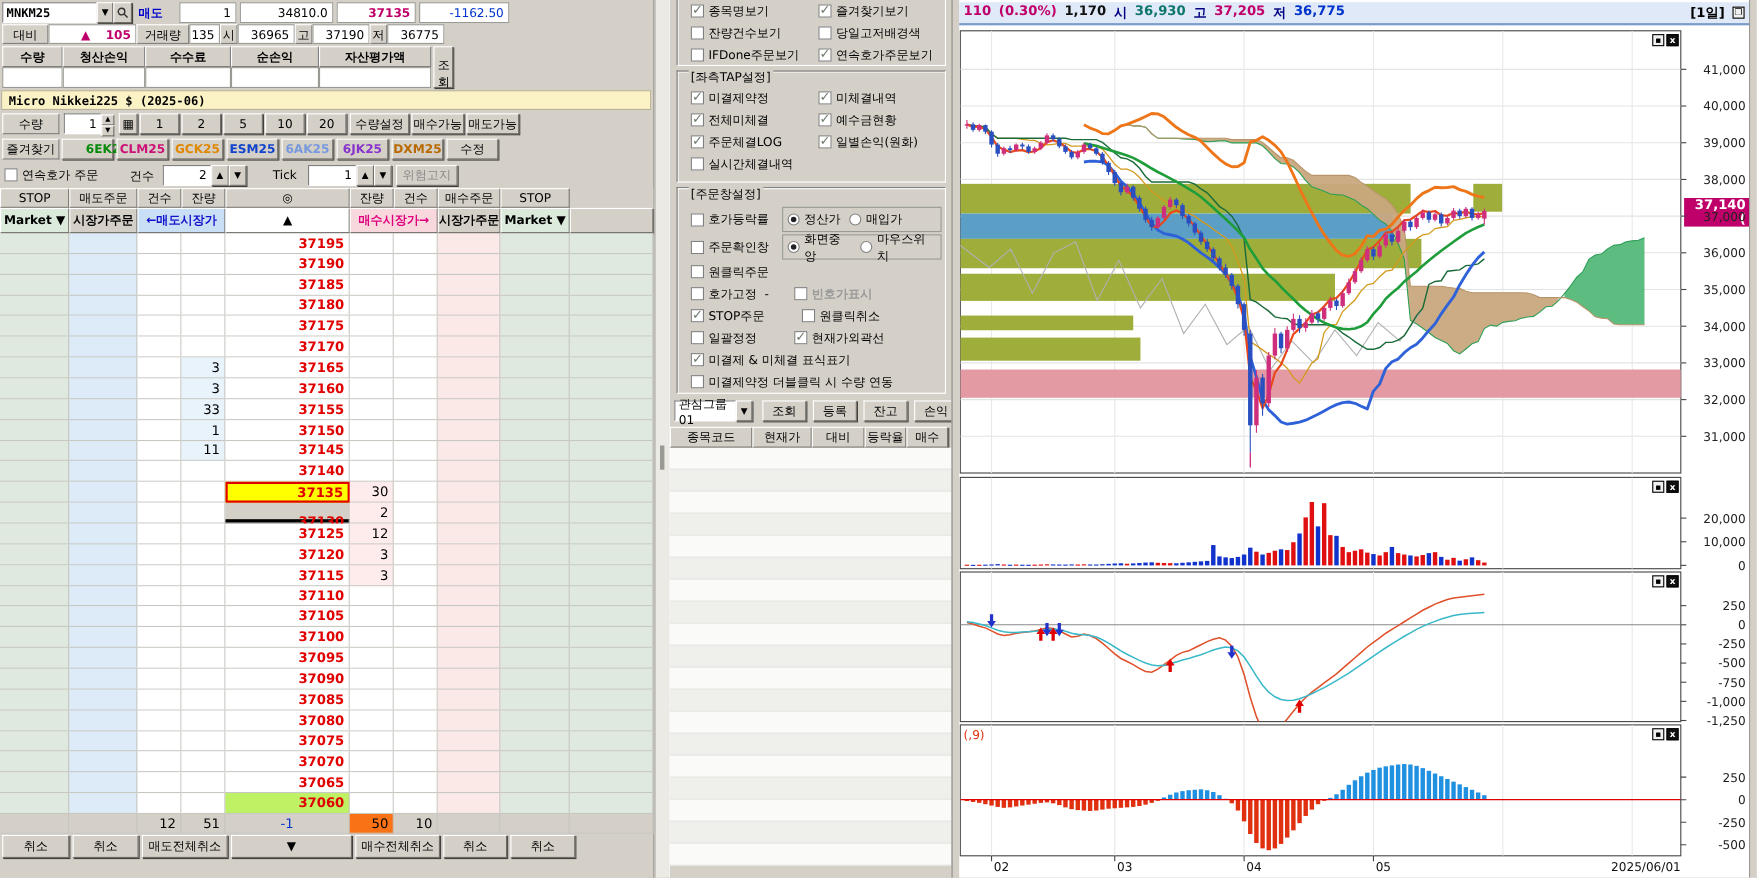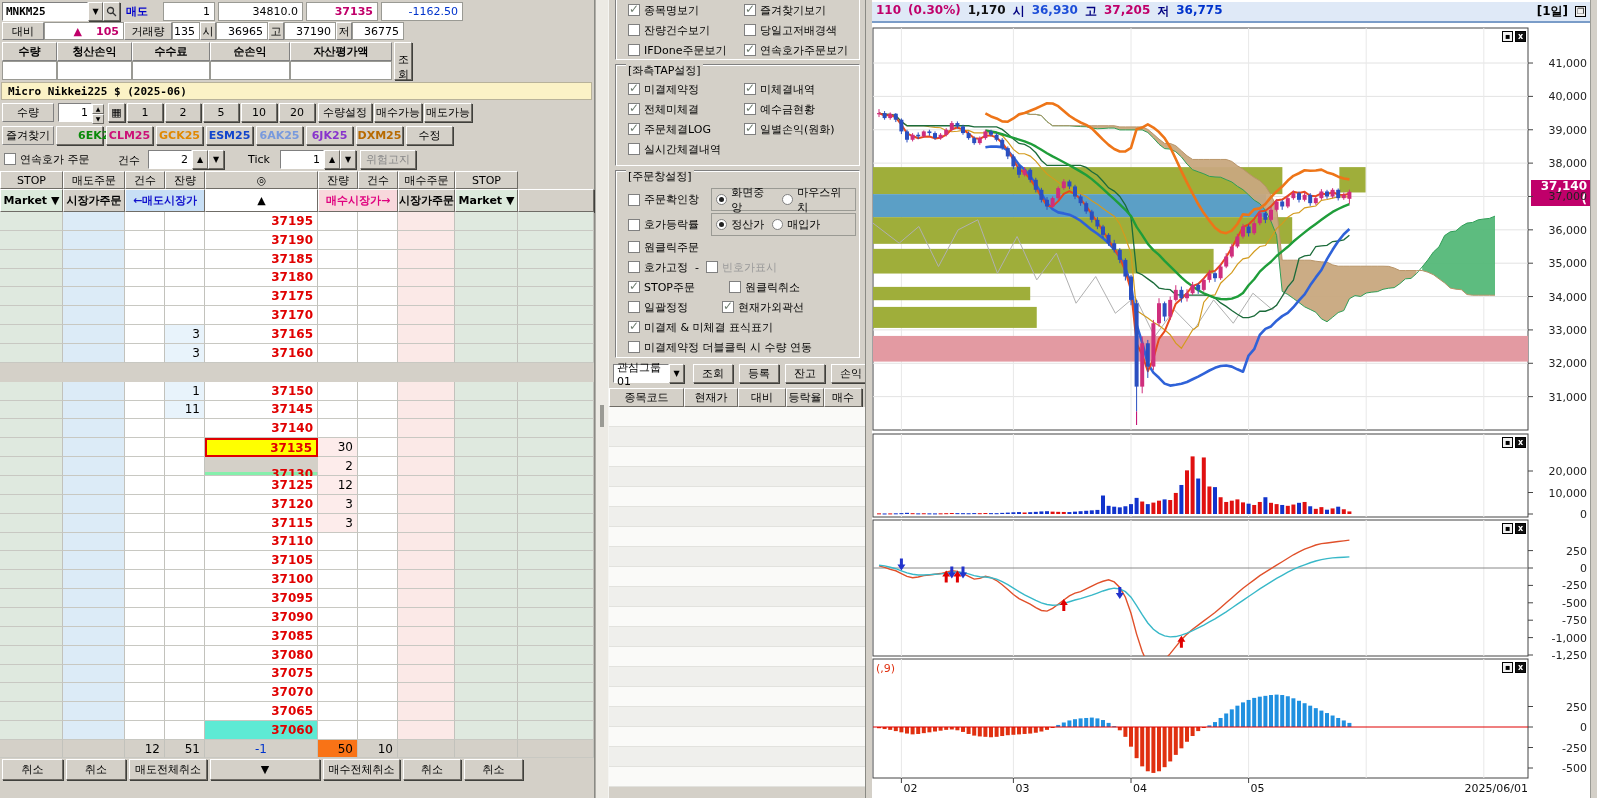--- a/index.html
+++ b/index.html
@@ -273,20 +273,32 @@
         <div class="dg" style="width: 62px; background: rgb(220, 235, 247);"></div>
         <div class="dg" style="width: 40px; background: rgb(255, 255, 255);"></div>
         <div class="dg" style="width: 40px; background: rgb(232, 243, 251);">3</div>
         <div class="dg price" style="width: 113px; background: rgb(255, 255, 255);">37160</div>
         <div class="dg" style="width: 40px; background: rgb(255, 255, 255);"></div>
         <div class="dg" style="width: 40px; background: rgb(255, 255, 255);"></div>
         <div class="dg" style="width: 57px; background: rgb(251, 233, 231);"></div>
         <div class="dg" style="width: 63px; background: rgb(223, 233, 223);"></div>
         <div class="dg" style="width: 76px; background: rgb(223, 233, 223);"></div>
       </div>
+      <div class="dom-grid-row" style="top: 150.857px; height: 18.8571px;">
+        <div class="dg" style="width: 63px; background: rgb(223, 233, 223);"></div>
+        <div class="dg" style="width: 62px; background: rgb(220, 235, 247);"></div>
+        <div class="dg" style="width: 40px; background: rgb(255, 255, 255);"></div>
+        <div class="dg" style="width: 40px; background: rgb(232, 243, 251);">33</div>
+        <div class="dg price" style="width: 113px; background: rgb(255, 255, 255);">37155</div>
+        <div class="dg" style="width: 40px; background: rgb(255, 255, 255);"></div>
+        <div class="dg" style="width: 40px; background: rgb(255, 255, 255);"></div>
+        <div class="dg" style="width: 57px; background: rgb(251, 233, 231);"></div>
+        <div class="dg" style="width: 63px; background: rgb(223, 233, 223);"></div>
+        <div class="dg" style="width: 76px; background: rgb(223, 233, 223);"></div>
+      </div>
       <div class="dom-grid-row" style="top: 169.714px; height: 18.8571px;">
         <div class="dg" style="width: 63px; background: rgb(223, 233, 223);"></div>
         <div class="dg" style="width: 62px; background: rgb(220, 235, 247);"></div>
         <div class="dg" style="width: 40px; background: rgb(255, 255, 255);"></div>
         <div class="dg" style="width: 40px; background: rgb(232, 243, 251);">1</div>
         <div class="dg price" style="width: 113px; background: rgb(255, 255, 255);">37150</div>
         <div class="dg" style="width: 40px; background: rgb(255, 255, 255);"></div>
         <div class="dg" style="width: 40px; background: rgb(255, 255, 255);"></div>
         <div class="dg" style="width: 57px; background: rgb(251, 233, 231);"></div>
         <div class="dg" style="width: 63px; background: rgb(223, 233, 223);"></div>
@@ -326,21 +338,21 @@
         <div class="dg" style="width: 40px; background: rgb(255, 255, 255);"></div>
         <div class="dg" style="width: 57px; background: rgb(251, 233, 231);"></div>
         <div class="dg" style="width: 63px; background: rgb(223, 233, 223);"></div>
         <div class="dg" style="width: 76px; background: rgb(223, 233, 223);"></div>
       </div>
       <div class="dom-grid-row" style="top: 245.143px; height: 18.8571px;">
         <div class="dg" style="width: 63px; background: rgb(223, 233, 223);"></div>
         <div class="dg" style="width: 62px; background: rgb(220, 235, 247);"></div>
         <div class="dg" style="width: 40px; background: rgb(255, 255, 255);"></div>
         <div class="dg" style="width: 40px; background: rgb(255, 255, 255);"></div>
-        <div class="dg price" style="width: 113px; background: #86efac; margin-top: 15px;">37130</div>
+        <div class="dg price" style="width: 113px; background: #000000; margin-top: 15px;">37130</div>
         <div class="dg" style="width: 40px; background: rgb(253, 236, 235);">2</div>
         <div class="dg" style="width: 40px; background: rgb(255, 255, 255);"></div>
         <div class="dg" style="width: 57px; background: rgb(251, 233, 231);"></div>
         <div class="dg" style="width: 63px; background: rgb(223, 233, 223);"></div>
         <div class="dg" style="width: 76px; background: rgb(223, 233, 223);"></div>
       </div>
       <div class="dom-grid-row" style="top: 264px; height: 18.8571px;">
         <div class="dg" style="width: 63px; background: rgb(223, 233, 223);"></div>
         <div class="dg" style="width: 62px; background: rgb(220, 235, 247);"></div>
         <div class="dg" style="width: 40px; background: rgb(255, 255, 255);"></div>
@@ -494,21 +506,21 @@
         <div class="dg" style="width: 40px; background: rgb(255, 255, 255);"></div>
         <div class="dg" style="width: 57px; background: rgb(251, 233, 231);"></div>
         <div class="dg" style="width: 63px; background: rgb(223, 233, 223);"></div>
         <div class="dg" style="width: 76px; background: rgb(223, 233, 223);"></div>
       </div>
       <div class="dom-grid-row" style="top: 509.143px; height: 18.8571px;">
         <div class="dg" style="width: 63px; background: rgb(223, 233, 223);"></div>
         <div class="dg" style="width: 62px; background: rgb(220, 235, 247);"></div>
         <div class="dg" style="width: 40px; background: rgb(255, 255, 255);"></div>
         <div class="dg" style="width: 40px; background: rgb(255, 255, 255);"></div>
-        <div class="dg price" style="width: 113px; background: #5eead4;">37060</div>
+        <div class="dg price" style="width: 113px; background: #bef264;">37060</div>
         <div class="dg" style="width: 40px; background: rgb(255, 255, 255);"></div>
         <div class="dg" style="width: 40px; background: rgb(255, 255, 255);"></div>
         <div class="dg" style="width: 57px; background: rgb(251, 233, 231);"></div>
         <div class="dg" style="width: 63px; background: rgb(223, 233, 223);"></div>
         <div class="dg" style="width: 76px; background: rgb(223, 233, 223);"></div>
       </div>
     </div>
   <div id="dom-tot" class="abs dom-grid-row" style="top:740px;height:18px;background:#d4d0c8;">
       <div class="dg" style="width: 63px; background: rgb(212, 208, 200); justify-content: flex-end;"></div>
       <div class="dg" style="width: 62px; background: rgb(212, 208, 200); justify-content: flex-end;"></div>
@@ -611,62 +623,62 @@
           </div>
         </div>
       </div>
   </div>
   <div class="abs grpbox" style="left:6px;top:170px;width:243px;height:186px;">
     <div class="gtitle" style="top:-2px;">[주문창설정]</div>
     <div id="grp3" style="position:absolute;left:12px;top:16px;width:228px;">
         <div class="cbrow" style="height: 25px;">
           <div class="cbrow" style="width: 84px;">
             <div class="cb"></div>
+            <div>호가등락률</div>
+          </div>
+          <div class="cbrow" style="border: 1px solid rgb(154, 154, 148); height: 21px; padding: 0px 4px; width: 136px;">
+            <div class="cbrow" style="margin-right: 8px;">
+              <div class="radio on"></div>
+              <div>정산가</div>
+            </div>
+            <div class="cbrow" style="margin-right: 0px;">
+              <div class="radio"></div>
+              <div>매입가</div>
+            </div>
+          </div>
+        </div>
+        <div class="cbrow" style="height: 25px;">
+          <div class="cbrow" style="width: 84px;">
+            <div class="cb"></div>
             <div>주문확인창</div>
           </div>
           <div class="cbrow" style="border: 1px solid rgb(154, 154, 148); height: 21px; padding: 0px 4px; width: 136px;">
             <div class="cbrow" style="margin-right: 8px;">
               <div class="radio on"></div>
               <div>화면중앙</div>
             </div>
             <div class="cbrow" style="margin-right: 0px;">
               <div class="radio"></div>
               <div>마우스위치</div>
             </div>
           </div>
         </div>
-        <div class="cbrow" style="height: 25px;">
-          <div class="cbrow" style="width: 84px;">
-            <div class="cb"></div>
-            <div>호가등락률</div>
-          </div>
-          <div class="cbrow" style="border: 1px solid rgb(154, 154, 148); height: 21px; padding: 0px 4px; width: 136px;">
-            <div class="cbrow" style="margin-right: 8px;">
-              <div class="radio on"></div>
-              <div>정산가</div>
-            </div>
-            <div class="cbrow" style="margin-right: 0px;">
-              <div class="radio"></div>
-              <div>매입가</div>
-            </div>
-          </div>
-        </div>
         <div class="cbrow" style="height: 20px;">
           <div class="cbrow">
             <div class="cb"></div>
             <div>원클릭주문</div>
           </div>
         </div>
         <div class="cbrow" style="height: 20px;">
           <div class="cbrow">
             <div class="cb"></div>
             <div>호가고정</div>
           </div>
           <div style="white-space: pre;">  -  </div>
-          <div class="cbrow" style="margin-left: 0;">
+          <div class="cbrow" style="margin-left: 16px; font-weight: bold;">
             <div class="cb"></div>
             <div style="color: rgb(153, 153, 153);">빈호가표시</div>
           </div>
         </div>
         <div class="cbrow" style="height: 20px;">
           <div class="cbrow">
             <div class="cb on"></div>
             <div>STOP주문</div>
           </div>
           <div class="cbrow" style="margin-left: 34px;">
@@ -739,21 +751,21 @@
 
 <div class="abs" style="left:865px;top:0;width:7px;height:798px;background:#d4d0c8;border-left:1px solid #8a8a84;border-right:1px solid #f2f2ee;"></div>
 
 <div id="chart" class="abs">
   <div id="chead" class="abs">
     <span id="chead-segs" style="display:flex;gap:7px;">
         <span class="sp" style="color: rgb(192, 0, 106);">110</span>
         <span class="sp" style="color: rgb(192, 0, 106);">(0.30%)</span>
         <span class="sp" style="color: rgb(17, 17, 17);">1,170</span>
         <span class="sp" style="color: rgb(0, 0, 128);">시</span>
-        <span class="sp" style="color: #1d4ed8;">36,930</span>
+        <span class="sp" style="color: #0f766e;">36,930</span>
         <span class="sp" style="color: rgb(0, 0, 128);">고</span>
         <span class="sp" style="color: rgb(192, 0, 106);">37,205</span>
         <span class="sp" style="color: rgb(0, 0, 128);">저</span>
         <span class="sp" style="color: rgb(0, 51, 204);">36,775</span>
       </span>
     <span style="margin-left:auto;">[1일]</span>
     <span class="pi max">❐</span>
   </div>
   <div id="legend" class="abs">
       <span class="li">

